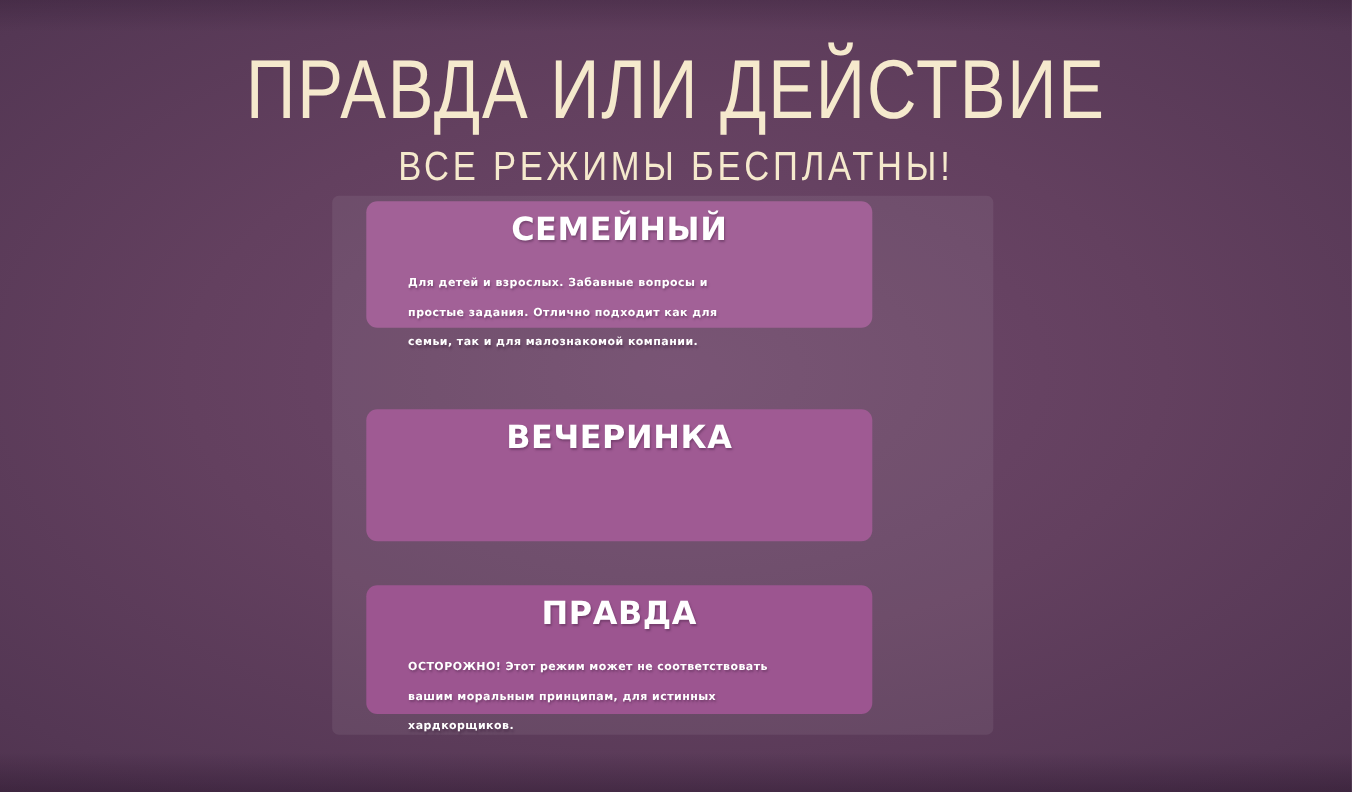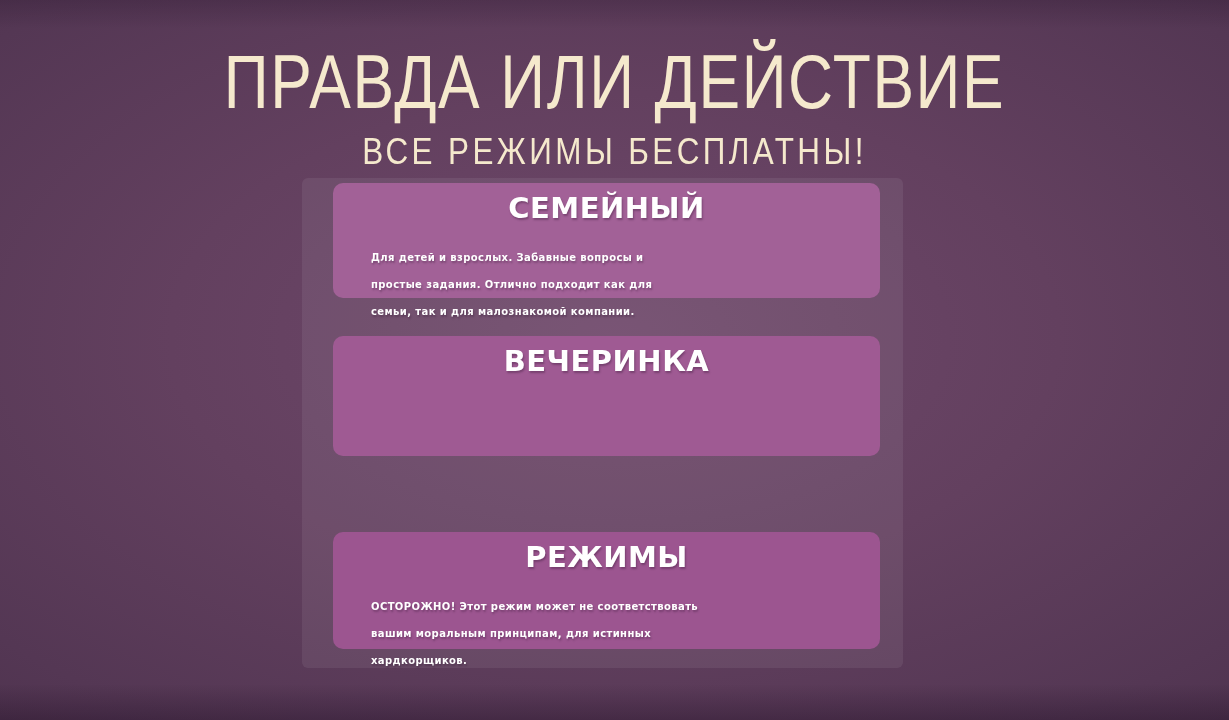--- a/index.html
+++ b/index.html
@@ -57,28 +57,28 @@
     top: 178px;
     width: 601px;
     height: 490px;
     background: rgba(255, 255, 255, 0.07);
     border-radius: 6px;
   }
 
   .card {
     position: absolute;
     left: 333px;
-    width: 547px;
+    width: 460px;
     border-radius: 10px;
     color: #ffffff;
     font-family: "DejaVu Sans", sans-serif;
     cursor: pointer;
   }
   .card-family   { top: 183px; height: 115px; background: #a26197; }
-  .card-party    { top: 336px; height: 120px; background: #9f5a93; }
+  .card-party    { top: 372px; height: 120px; background: #9f5a93; }
   .card-hardcore { top: 532px; height: 117px; background: #9c5590; }
 
   .card-title {
     margin-top: 8px;
     text-align: center;
     font-size: 29px;
     font-weight: bold;
     letter-spacing: 0.5px;
     text-shadow: 1px 2px 2px rgba(50, 20, 50, 0.35);
   }
@@ -110,19 +110,19 @@
     <div class="card-desc">Для детей и взрослых. Забавные вопросы и
 простые задания. Отлично подходит как для
 семьи, так и для малознакомой компании.</div>
   </div>
 
   <div class="card card-party">
     <div class="card-title">ВЕЧЕРИНКА</div>
   </div>
 
   <div class="card card-hardcore">
-    <div class="card-title">РЕЖИМЫ</div>
+    <div class="card-title">ПРАВДА</div>
     <div class="card-desc">ОСТОРОЖНО! Этот режим может не соответствовать
 вашим моральным принципам, для истинных
 хардкорщиков.</div>
   </div>
 
 </div>
 
 </body></html>

